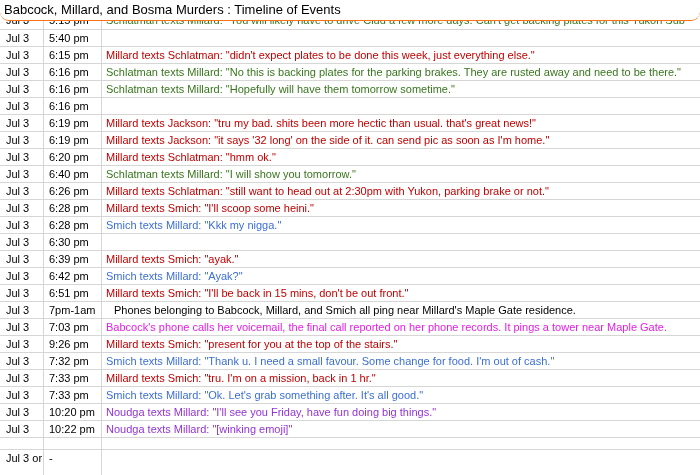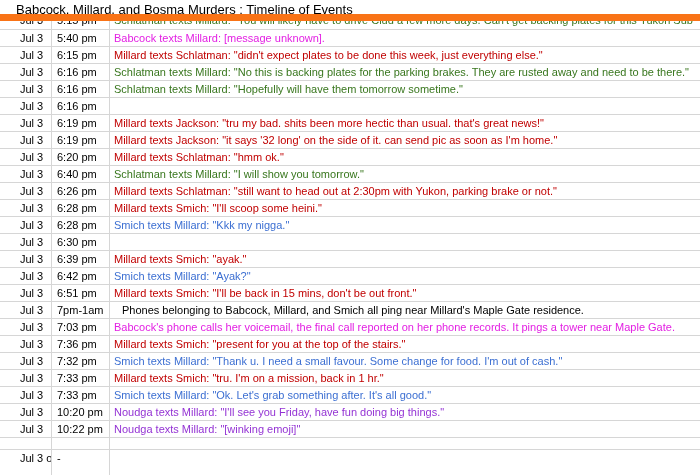--- a/index.html
+++ b/index.html
@@ -4,57 +4,56 @@
 <style>
   html,body{margin:0;padding:0;}
   body{
     width:700px;height:475px;overflow:hidden;background:#fff;
     font-family:"Liberation Sans","DejaVu Sans",sans-serif;
     -webkit-font-smoothing:antialiased;
   }
   *{box-sizing:border-box;}
   .titlebar{
     height:21px;line-height:20px;background:#fff;
-    border-bottom:7px solid #f97316;
-    font-size:13px;color:#000;padding-left:16px;
-    white-space:nowrap;overflow:hidden;
+    border-bottom:1px solid #f97316;
+    font-size:13px;color:#000;padding-left:4px;
+    white-space:nowrap;overflow:hidden;border-radius:9px;
   }
   .grid{width:700px;}
   .row{
     display:flex;height:17px;border-bottom:1px solid #d6d6d6;
     background:#fff;overflow:hidden;
   }
   .row.clipped{height:9px;}
   .row.clipped .cell{margin-top:-9px;}
   .row.empty-row{height:12px;}
   .row.tall{height:25px;border-bottom:none;}
   .cell{
     font-size:11px;line-height:16px;color:#000;
     white-space:nowrap;overflow:hidden;flex:none;
   }
-  .c-date{width:52px;padding-left:20px;border-right:1px solid #d6d6d6;}
+  .c-date{width:44px;padding-left:6px;border-right:1px solid #d6d6d6;}
   .c-time{width:58px;padding-left:5px;border-right:1px solid #d6d6d6;}
   .c-event{flex:1 1 auto;padding-left:4px;min-width:0;}
 </style>
 </head>
 <body>
 
 <div class="titlebar">Babcock, Millard, and Bosma Murders : Timeline of Events</div>
 
 <div class="grid">
   <div class="row clipped">
     <div class="cell c-date">Jul 3</div>
     <div class="cell c-time">5:15 pm</div>
     <div class="cell c-event" style="color: rgb(56, 118, 29);">Schlatman texts Millard: "You will likely have to drive Clud a few more days. Can't get backing plates for this Yukon Sub</div>
   </div>
   <div id="rows-host">
       <div class="row">
     <div class="cell c-date">Jul 3</div>
     <div class="cell c-time">5:40 pm</div>
-    <div class="cell c-event" style="color: rgb(227, 32, 227);">Babcock texts Millard: [message unknown].</div>
   </div>
       <div class="row">
     <div class="cell c-date">Jul 3</div>
     <div class="cell c-time">6:15 pm</div>
     <div class="cell c-event" style="color: rgb(192, 0, 0);">Millard texts Schlatman: "didn't expect plates to be done this week, just everything else."</div>
   </div>
       <div class="row">
     <div class="cell c-date">Jul 3</div>
     <div class="cell c-time">6:16 pm</div>
     <div class="cell c-event" style="color: rgb(56, 118, 29);">Schlatman texts Millard: "No this is backing plates for the parking brakes. They are rusted away and need to be there."</div>
@@ -128,21 +127,21 @@
     <div class="cell c-time">7pm-1am</div>
     <div class="cell c-event" style="color: rgb(0, 0, 0); margin-left: 8px;">Phones belonging to Babcock, Millard, and Smich all ping near Millard's Maple Gate residence.</div>
   </div>
       <div class="row">
     <div class="cell c-date">Jul 3</div>
     <div class="cell c-time">7:03 pm</div>
     <div class="cell c-event" style="color: rgb(227, 32, 227);">Babcock's phone calls her voicemail, the final call reported on her phone records. It pings a tower near Maple Gate.</div>
   </div>
       <div class="row">
     <div class="cell c-date">Jul 3</div>
-    <div class="cell c-time">7:36 pm</div>
+    <div class="cell c-time">9:26 pm</div>
     <div class="cell c-event" style="color: rgb(192, 0, 0);">Millard texts Smich: "present for you at the top of the stairs."</div>
   </div>
       <div class="row">
     <div class="cell c-date">Jul 3</div>
     <div class="cell c-time">7:32 pm</div>
     <div class="cell c-event" style="color: rgb(60, 111, 210);">Smich texts Millard: "Thank u. I need a small favour. Some change for food. I'm out of cash."</div>
   </div>
       <div class="row">
     <div class="cell c-date">Jul 3</div>
     <div class="cell c-time">7:33 pm</div>

